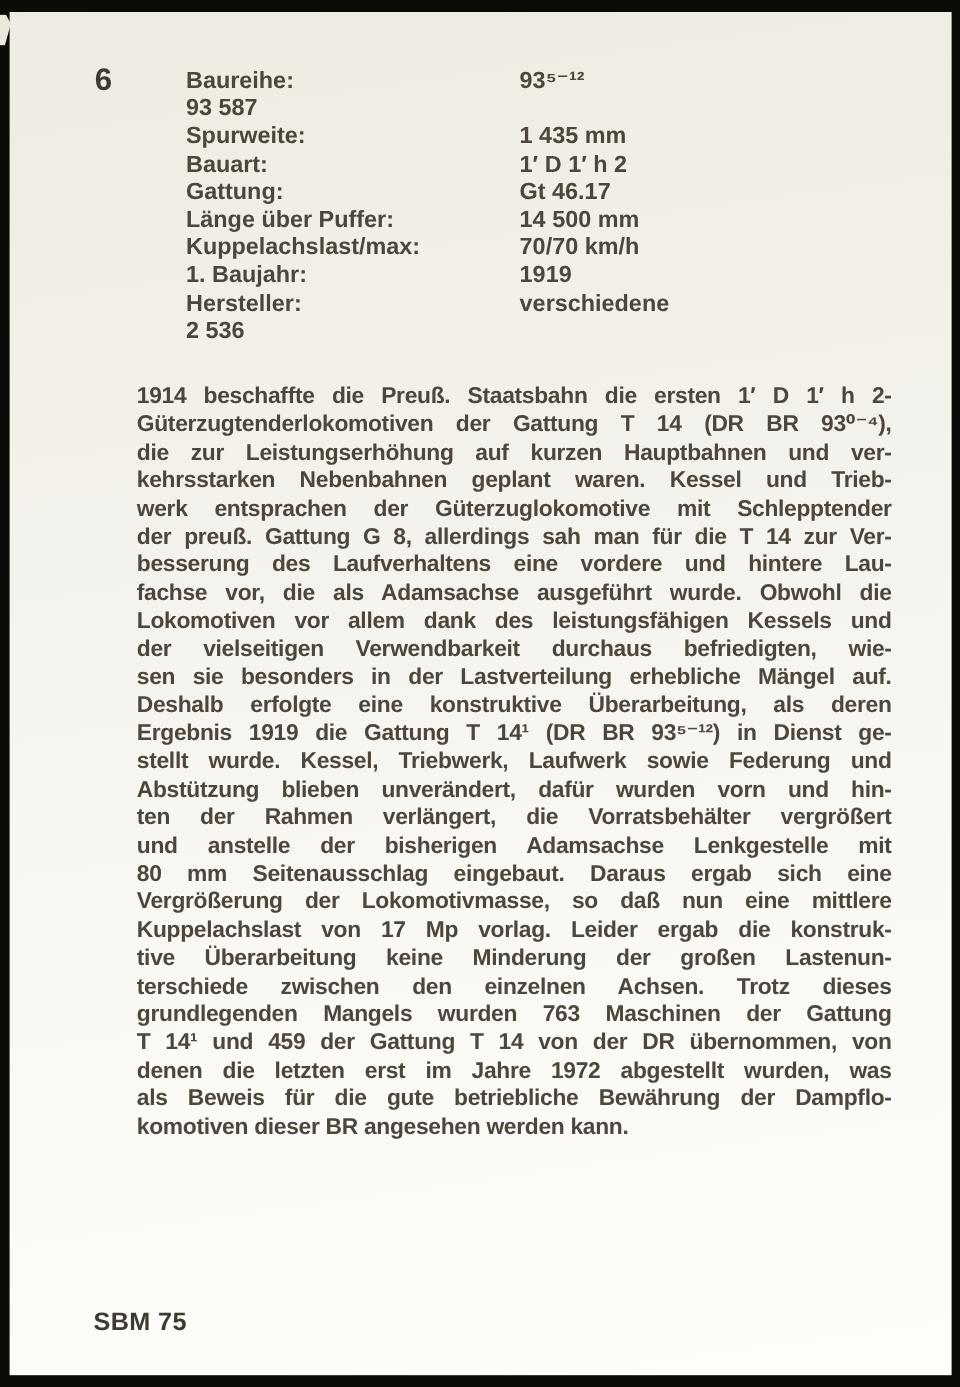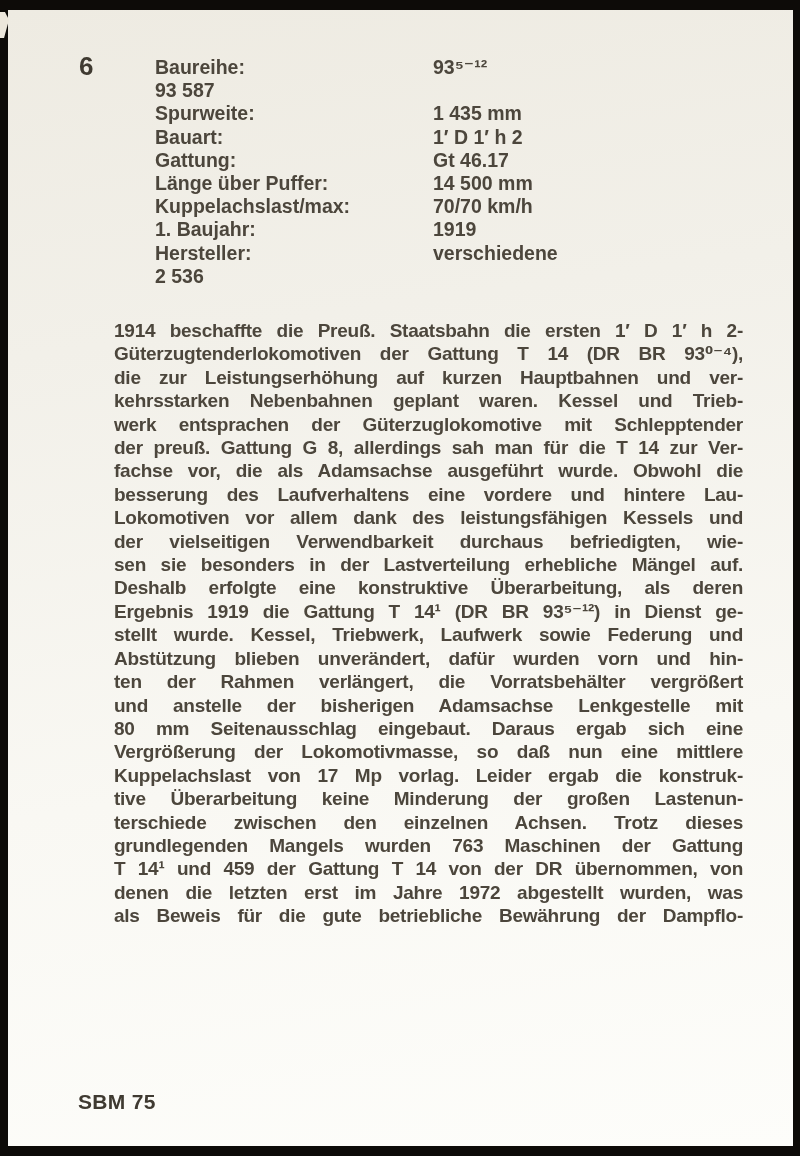--- a/index.html
+++ b/index.html
@@ -124,39 +124,40 @@
       </div>
     </div>
 
     <div class="body-text">
       <div class="body-line">1914 beschaffte die Preuß. Staatsbahn die ersten 1′ D 1′ h 2-</div>
       <div class="body-line">Güterzugtenderlokomotiven der Gattung T 14 (DR BR 93⁰⁻⁴),</div>
       <div class="body-line">die zur Leistungserhöhung auf kurzen Hauptbahnen und ver-</div>
       <div class="body-line">kehrsstarken Nebenbahnen geplant waren. Kessel und Trieb-</div>
       <div class="body-line">werk entsprachen der Güterzuglokomotive mit Schlepptender</div>
       <div class="body-line">der preuß. Gattung G 8, allerdings sah man für die T 14 zur Ver-</div>
+      <div class="body-line">besserung des Laufverhaltens eine vordere und hintere Lau-</div>
       <div class="body-line">fachse vor, die als Adamsachse ausgeführt wurde. Obwohl die</div>
-      <div class="body-line">besserung des Laufverhaltens eine vordere und hintere Lau-</div>
       <div class="body-line">Lokomotiven vor allem dank des leistungsfähigen Kessels und</div>
       <div class="body-line">der vielseitigen Verwendbarkeit durchaus befriedigten, wie-</div>
       <div class="body-line">sen sie besonders in der Lastverteilung erhebliche Mängel auf.</div>
       <div class="body-line">Deshalb erfolgte eine konstruktive Überarbeitung, als deren</div>
       <div class="body-line">Ergebnis 1919 die Gattung T 14¹ (DR BR 93⁵⁻¹²) in Dienst ge-</div>
       <div class="body-line">stellt wurde. Kessel, Triebwerk, Laufwerk sowie Federung und</div>
       <div class="body-line">Abstützung blieben unverändert, dafür wurden vorn und hin-</div>
       <div class="body-line">ten der Rahmen verlängert, die Vorratsbehälter vergrößert</div>
       <div class="body-line">und anstelle der bisherigen Adamsachse Lenkgestelle mit</div>
       <div class="body-line">80 mm Seitenausschlag eingebaut. Daraus ergab sich eine</div>
       <div class="body-line">Vergrößerung der Lokomotivmasse, so daß nun eine mittlere</div>
       <div class="body-line">Kuppelachslast von 17 Mp vorlag. Leider ergab die konstruk-</div>
       <div class="body-line">tive Überarbeitung keine Minderung der großen Lastenun-</div>
       <div class="body-line">terschiede zwischen den einzelnen Achsen. Trotz dieses</div>
       <div class="body-line">grundlegenden Mangels wurden 763 Maschinen der Gattung</div>
       <div class="body-line">T 14¹ und 459 der Gattung T 14 von der DR übernommen, von</div>
       <div class="body-line">denen die letzten erst im Jahre 1972 abgestellt wurden, was</div>
       <div class="body-line">als Beweis für die gute betriebliche Bewährung der Dampflo-</div>
+      <div class="body-line last">komotiven dieser BR angesehen werden kann.</div>
     </div>
 
     <div class="catalog-code">SBM 75</div>
   </div>
 
   <div class="paper-notch"></div>
 </div>
 
 </body></html>

